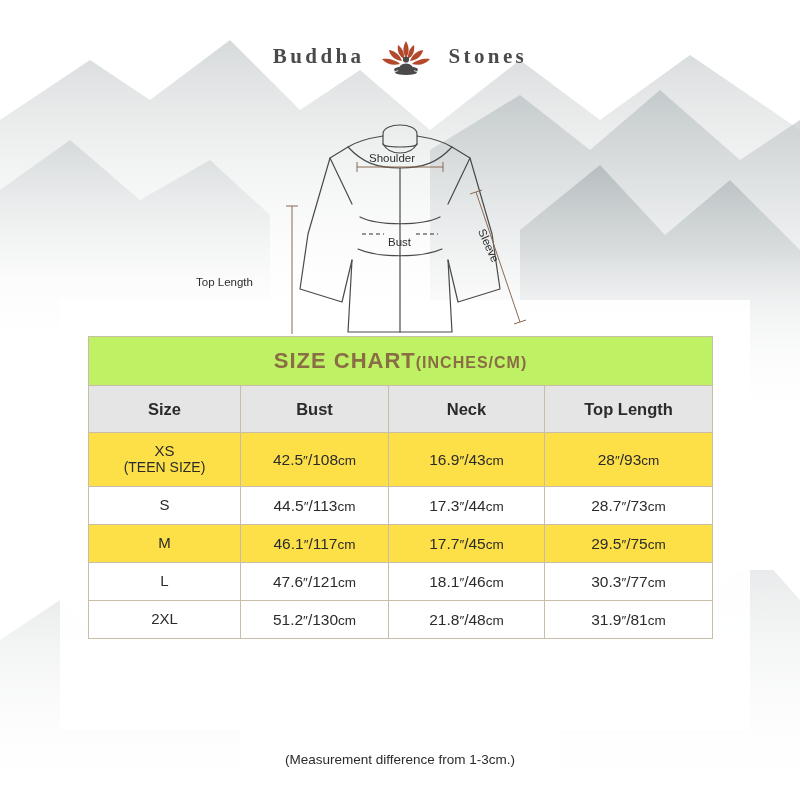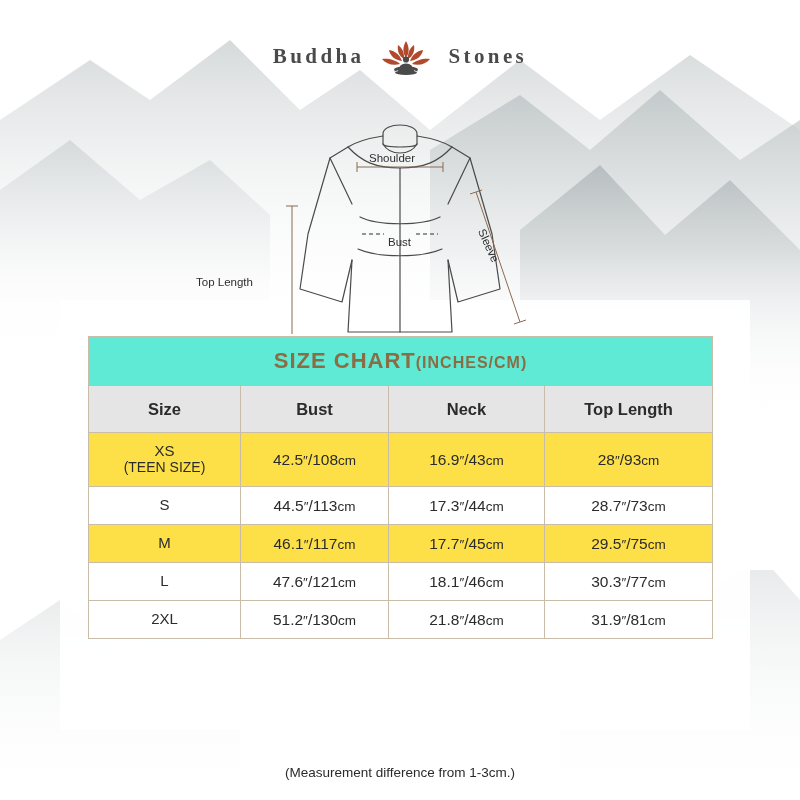--- a/index.html
+++ b/index.html
@@ -89,21 +89,21 @@
     border-collapse: collapse;
     width: 624px;
     table-layout: fixed;
   }
   table.size-chart td, table.size-chart th {
     border: 1px solid #c9bda9;
     text-align: center;
     padding: 0;
   }
   .title-cell {
-    background: #5eead4;
+    background: #bef264;
     height: 48px;
     font-family: "Liberation Sans", sans-serif;
     color: #8a6c45;
     letter-spacing: 1px;
   }
   .title-main {
     font-size: 22px;
     font-weight: 700;
   }
   .title-sub {
@@ -137,21 +137,20 @@
   .row-tall td { height: 53px; }
 
   .footnote {
     position: absolute;
     left: 0;
     top: 752px;
     width: 800px;
     text-align: center;
     font-size: 13.5px;
     color: #2b2b2b;
-    margin-top: 13px;
   }
 </style>
 </head>
 <body>
 
 <div class="bg-wrap">
   <svg width="800" height="800" viewBox="0 0 800 800" xmlns="http://www.w3.org/2000/svg" aria-hidden="true">
     <defs>
       <linearGradient id="mistA" x1="0" y1="0" x2="0" y2="1">
         <stop offset="0%" stop-color="#cfd3d4" stop-opacity="0.85"></stop>

